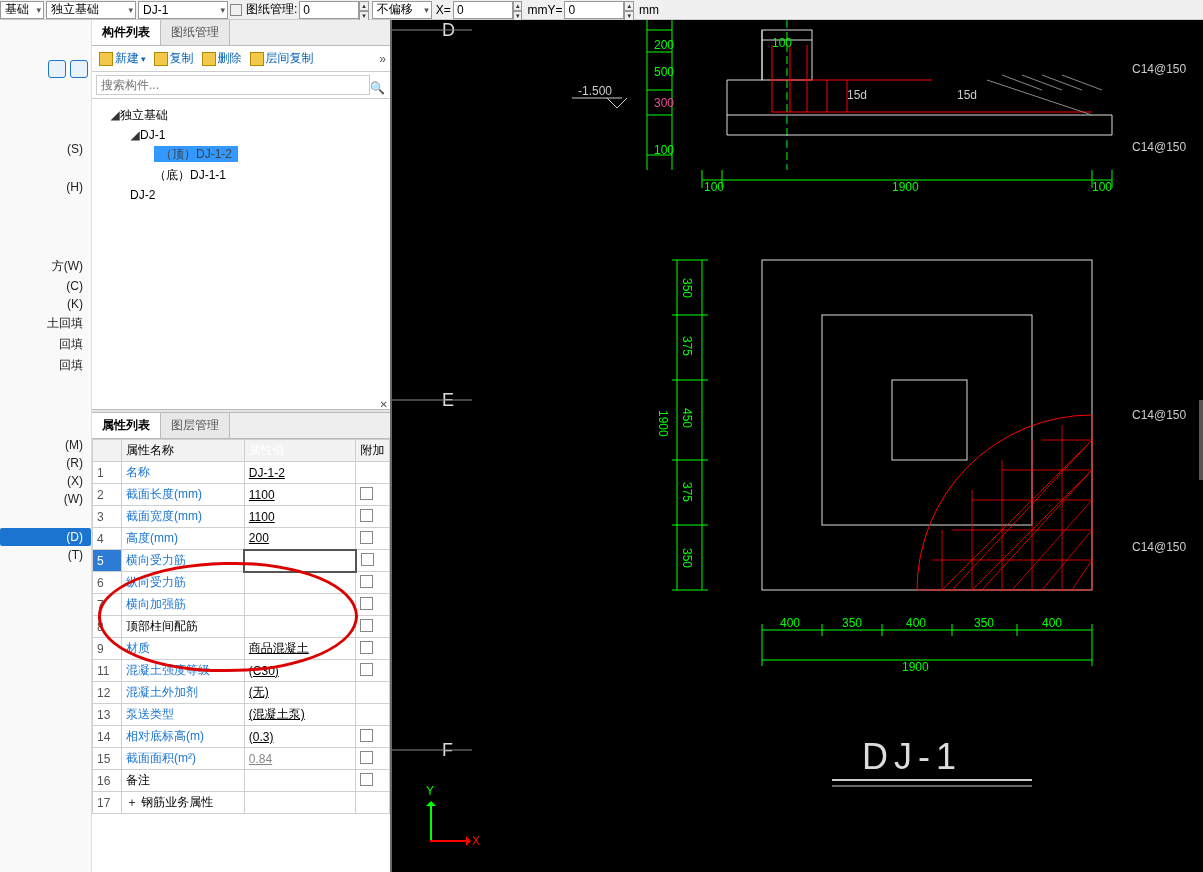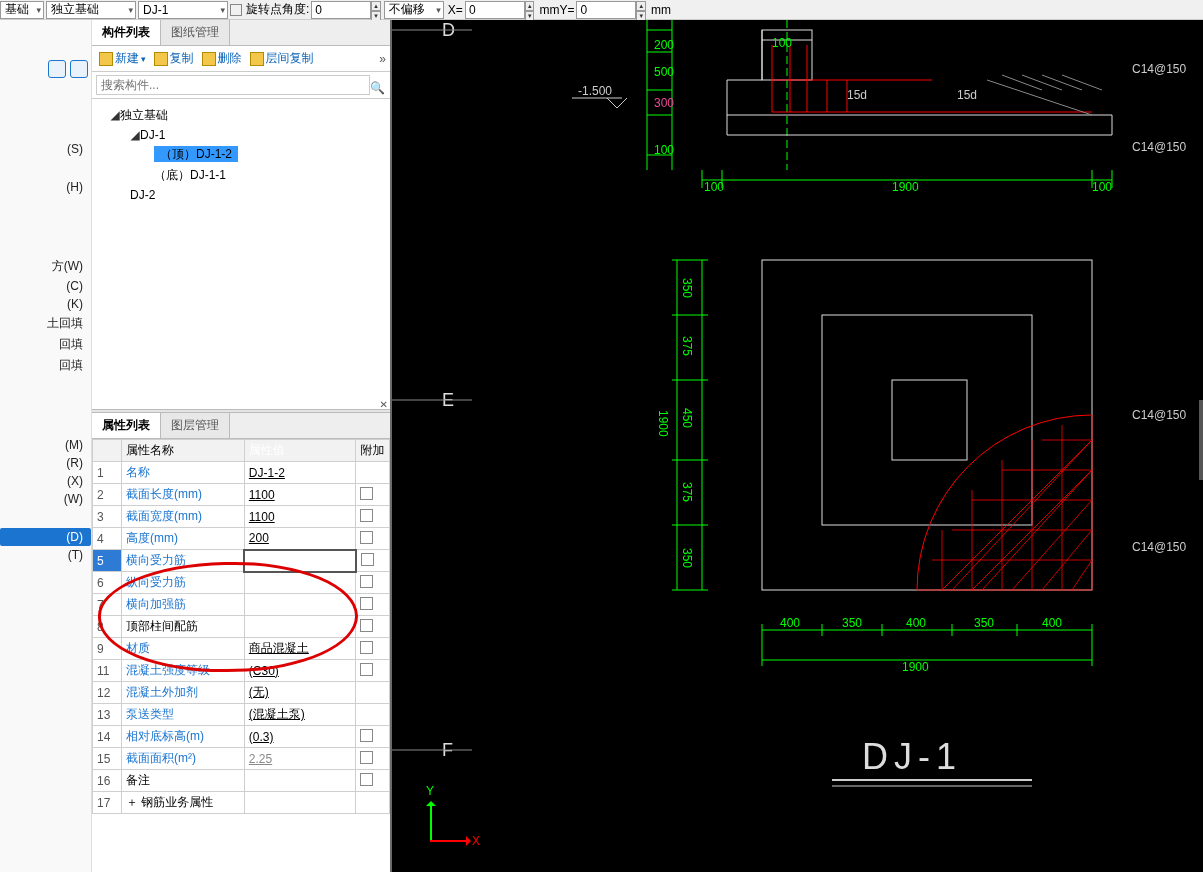--- a/index.html
+++ b/index.html
@@ -34,21 +34,21 @@
   .toolsrow .ic{ width:14px;height:14px; background:#f3c84a; border:1px solid #b38b00;}
   .searchrow{ display:flex; align-items:flex-end; padding:3px 4px; border-bottom:1px solid #ccc;}
   .searchrow input{ flex:1; border:1px solid #ccc; height:20px; padding:0 4px; color:#888;}
   .searchrow .mag{ width:16px; text-align:center; color:#1b75d0;}
 
   .tree { padding: 6px 4px; flex:0 0 auto; height:310px; overflow:auto;}
   .tree-node { padding: 2px 0 2px 14px; }
   .tree-node .toggle{ display:inline-block;width:10px; text-align:center; color:#333;}
   .tree-node.lvl2{ padding-left:34px;}
   .tree-node.lvl3{ padding-left:58px;}
-  .tree-node.sel span.nodelabel{ background:#3399ff; color:#000000; padding:1px 6px;}
+  .tree-node.sel span.nodelabel{ background:#3399ff; color:#404040; padding:1px 6px;}
 
   .splitter{ height:4px; background:#e4e4e4; border-top:1px solid #bbb; border-bottom:1px solid #bbb;}
 
   
   .proppanel{ flex:1; display:flex; flex-direction:column; min-height:0; position:relative;}
   .closebtn{ position:absolute; top:-14px; right:2px; font-size:10px; color:#555;}
   .prop-tabs{ display:flex; border-bottom:1px solid #bbb; background:#eee;}
   .prop-body{ flex:1; overflow:auto;}
   table.propt{ border-collapse:collapse; width:100%; }
   table.propt th, table.propt td{ border:1px solid #cfcfcf; padding:2px 4px; height:20px; background:#fff; text-align:left;}
@@ -87,21 +87,21 @@
   <div class="tb-select">
       <span>基础</span>
     </div>
   <div class="tb-select" style="width:90px">
       <span>独立基础</span>
     </div>
   <div class="tb-select" style="width:90px">
       <span>DJ-1</span>
     </div>
   <span class="tb-chk"></span>
-  <span class="tb-label">旋转点角度:</span>
+  <span class="tb-label">图纸管理:</span>
   <div class="tb-inp">
       <span>0</span>
     </div>
   <div class="tb-spin">
       <span>▴</span>
       <span>▾</span>
     </div>
   <div class="tb-select" style="width:60px">
       <span>不偏移</span>
     </div>
@@ -286,21 +286,21 @@
             </tr>
             <tr>
               <td class="rownum">14</td>
               <td class="pname"><a href="#">相对底标高(m)</a></td>
               <td class="pval">(0.3)</td>
               <td class="chkcol"><span class="chk"></span></td>
             </tr>
             <tr>
               <td class="rownum">15</td>
               <td class="pname"><a href="#">截面面积(m²)</a></td>
-              <td class="pval readonly">2.25</td>
+              <td class="pval readonly">0.84</td>
               <td class="chkcol"><span class="chk"></span></td>
             </tr>
             <tr>
               <td class="rownum">16</td>
               <td class="pname">备注</td>
               <td class="pval"></td>
               <td class="chkcol"><span class="chk"></span></td>
             </tr>
             <tr>
               <td class="rownum">17</td>

